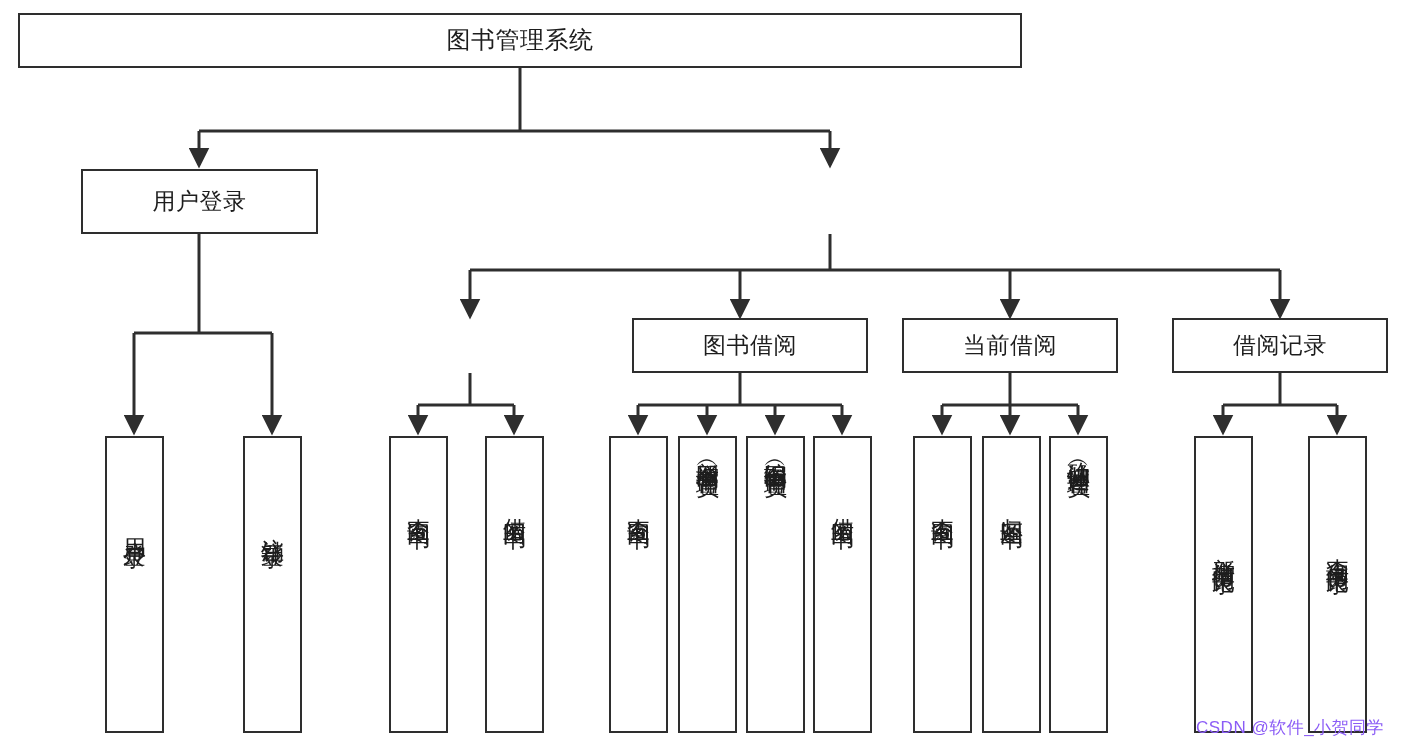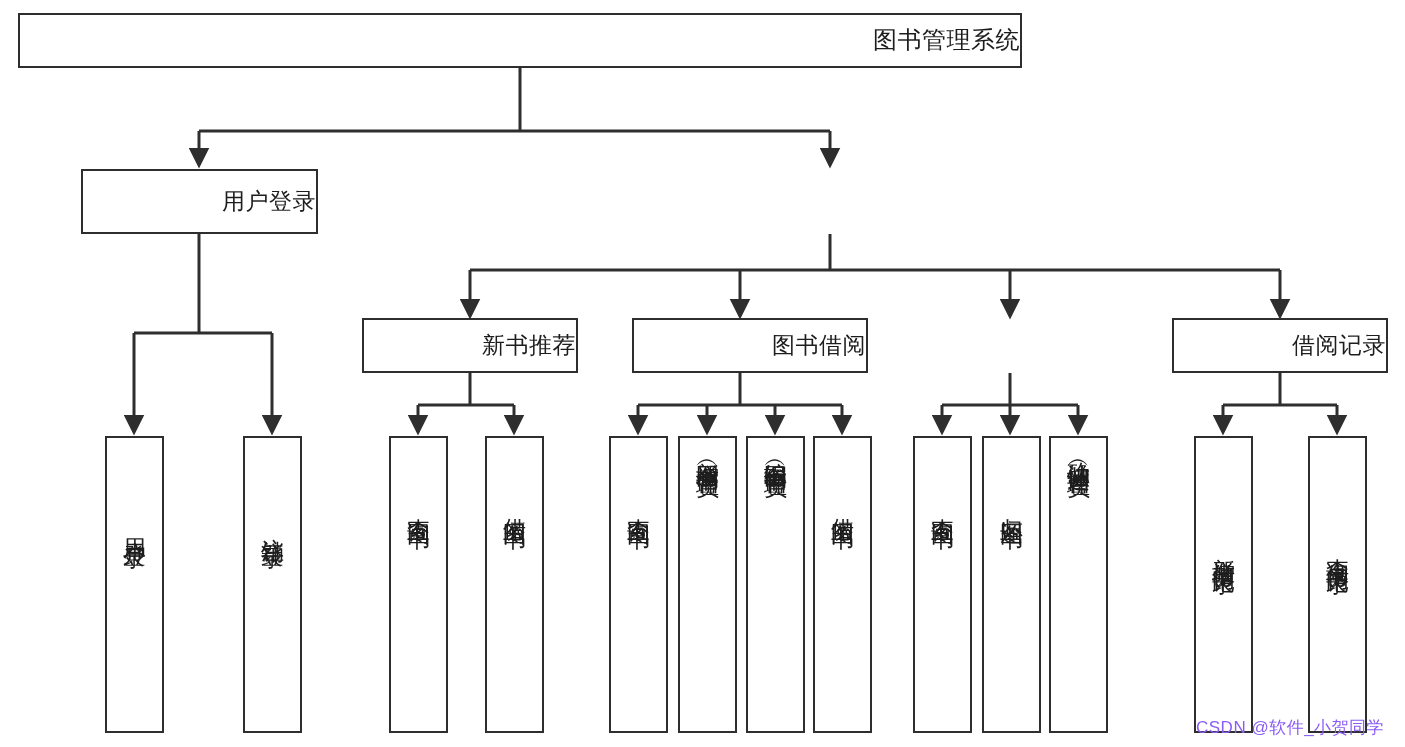--- a/index.html
+++ b/index.html
@@ -27,21 +27,21 @@
     height: 747px;
     pointer-events: none;
   }
   .node {
     position: absolute;
     box-sizing: border-box;
     border: 2px solid #2e2e2e;
     background: #ffffff;
     display: flex;
     align-items: center;
-    justify-content: flex-end;
+    justify-content: center;
     color: #1d1d1d;
     line-height: 1.18;
     text-align: center;
   }
   .node .lbl {
     display: block;
     white-space: pre;
   }
   
   .node.horiz .lbl {
@@ -142,28 +142,28 @@
 
   <div class="node horiz root" style="left:18px; top:13px; width:1004px; height:55px;">
     <span class="lbl">图书管理系统</span>
   </div>
 
   <div class="node horiz" style="left:81px; top:169px; width:237px; height:65px;">
     <span class="lbl">用户登录</span>
   </div>
 
 
-  <div class="node horiz" style="left:362px; top:318px; width:216px; height:55px;">
-    <span class="lbl">新书推荐</span>
-  </div>
 
   <div class="node horiz" style="left:632px; top:318px; width:236px; height:55px;">
     <span class="lbl">图书借阅</span>
   </div>
 
+  <div class="node horiz" style="left:902px; top:318px; width:216px; height:55px;">
+    <span class="lbl">当前借阅</span>
+  </div>
 
   <div class="node horiz" style="left:1172px; top:318px; width:216px; height:55px;">
     <span class="lbl">借阅记录</span>
   </div>
 
   <div class="node vert mid" style="left:105px; top:436px; width:59px; height:297px;">
     <span class="lbl">用户登录</span>
   </div>
 
   <div class="node vert mid" style="left:243px; top:436px; width:59px; height:297px;">

